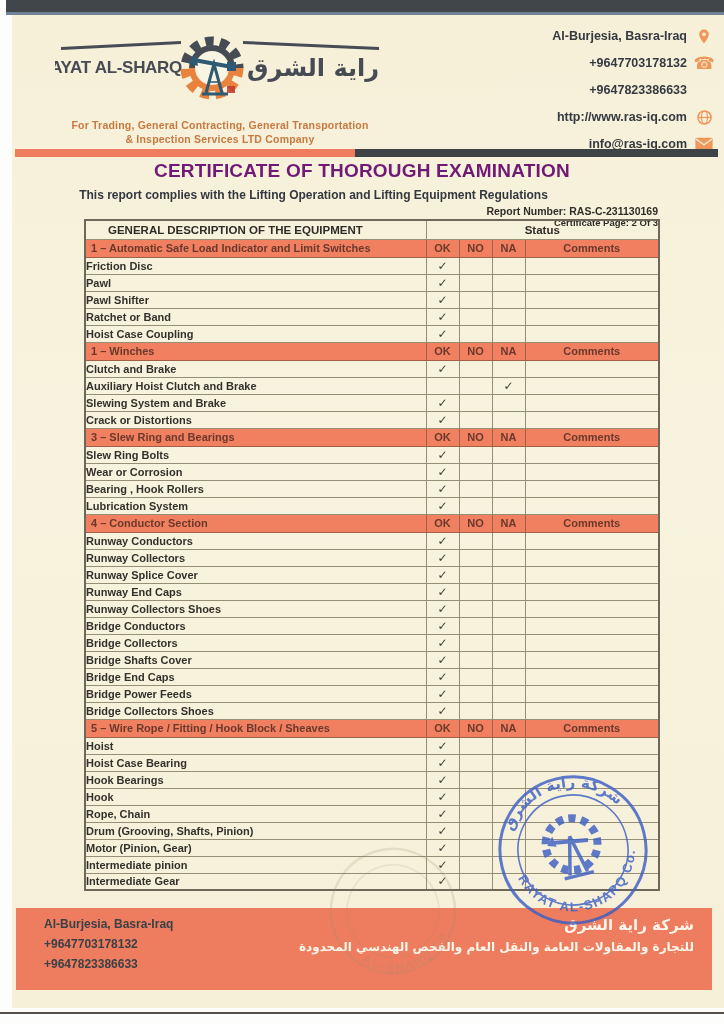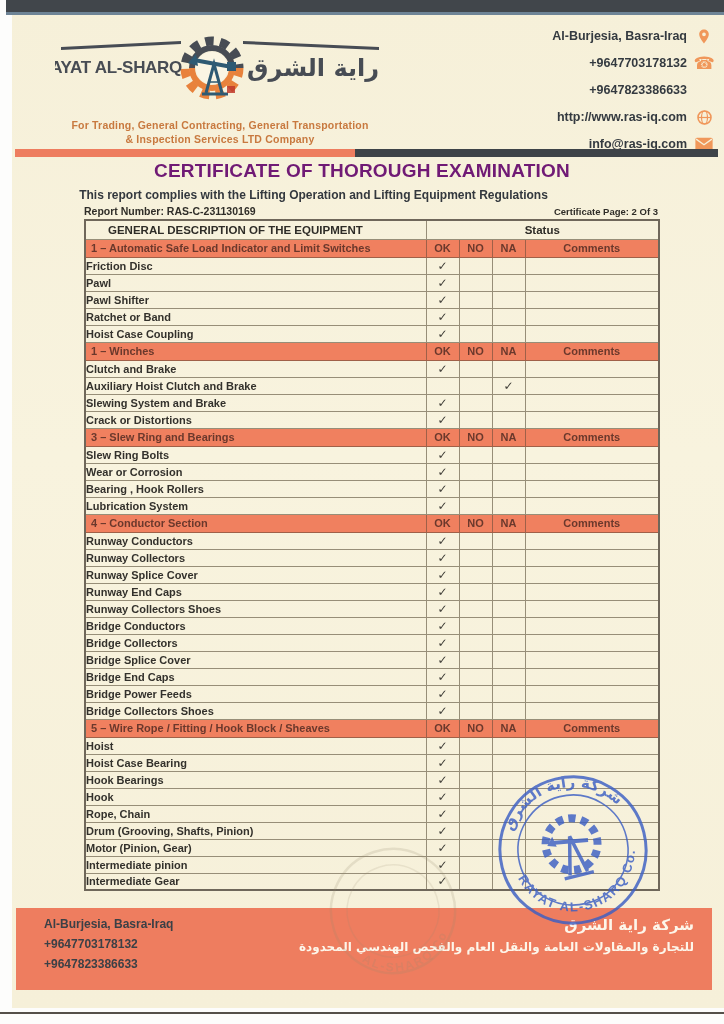--- a/index.html
+++ b/index.html
@@ -31,21 +31,21 @@
   .divider .seg-orange { width:340px; background:var(--accent_orange); }
   .divider .seg-dark { flex:1; background:#3e4348; }
 
   
   .page-title { position:absolute; left:0; top:160px; width:724px; text-align:center;
                 font-size:19px; font-weight:bold; color:#701a75; letter-spacing:.2px; }
   .page-subtitle { position:absolute; left:0; top:188px; width:627px; text-align:center;
                    font-size:12px; font-weight:600; color:#33383e; }
 
   .report-line { position:absolute; left:84px; top:205px; width:574px; display:flex;
-                 justify-content:space-between; align-items:flex-end; }
+                 justify-content:space-between; align-items:flex-end;flex-direction:column; }
   .report-number { font-size:10.5px; font-weight:bold; color:#2f2d28; }
   .cert-page { font-size:9.5px; font-weight:bold; color:#2f2d28; }
 
   
   table.equip { position:absolute; left:84px; top:219px; width:574px; border-collapse:collapse;
                 table-layout:fixed; border:2px solid #6f675a; }
   table.equip td { border:1px solid #978e78; overflow:hidden; white-space:nowrap; }
   col.w-desc{width:341px;} col.w-st{width:33px;} col.w-com{width:134px;}
   tr.head-row td { height:19px; font-size:11.5px; font-weight:bold; color:#2e2c27; }
   tr.head-row td.c-desc { padding-left:22px; }
@@ -364,21 +364,21 @@
           <td class="c-com"></td>
         </tr>
         <tr class="item-row">
           <td class="c-desc">Bridge Collectors</td>
           <td class="c-st">✓</td>
           <td class="c-st"></td>
           <td class="c-st"></td>
           <td class="c-com"></td>
         </tr>
         <tr class="item-row">
-          <td class="c-desc">Bridge Splice Cover</td>
+          <td class="c-desc">Bridge Shafts Cover</td>
           <td class="c-st">✓</td>
           <td class="c-st"></td>
           <td class="c-st"></td>
           <td class="c-com"></td>
         </tr>
         <tr class="item-row">
           <td class="c-desc">Bridge End Caps</td>
           <td class="c-st">✓</td>
           <td class="c-st"></td>
           <td class="c-st"></td>

